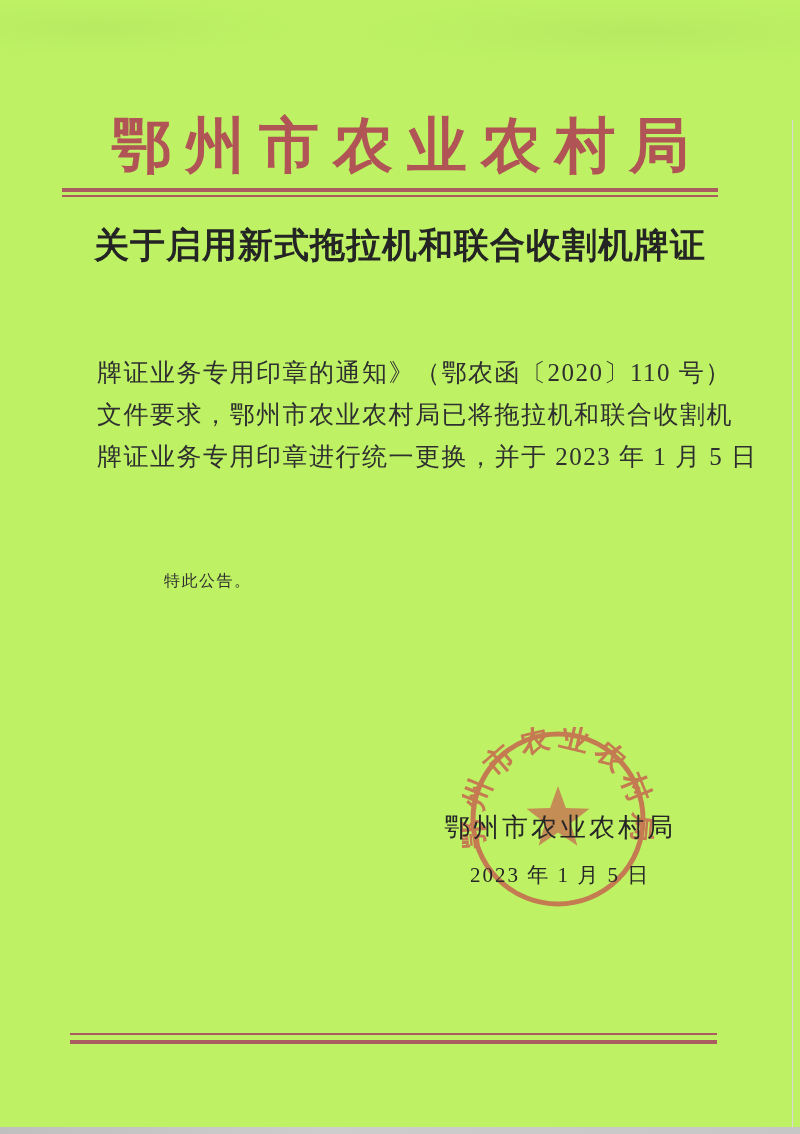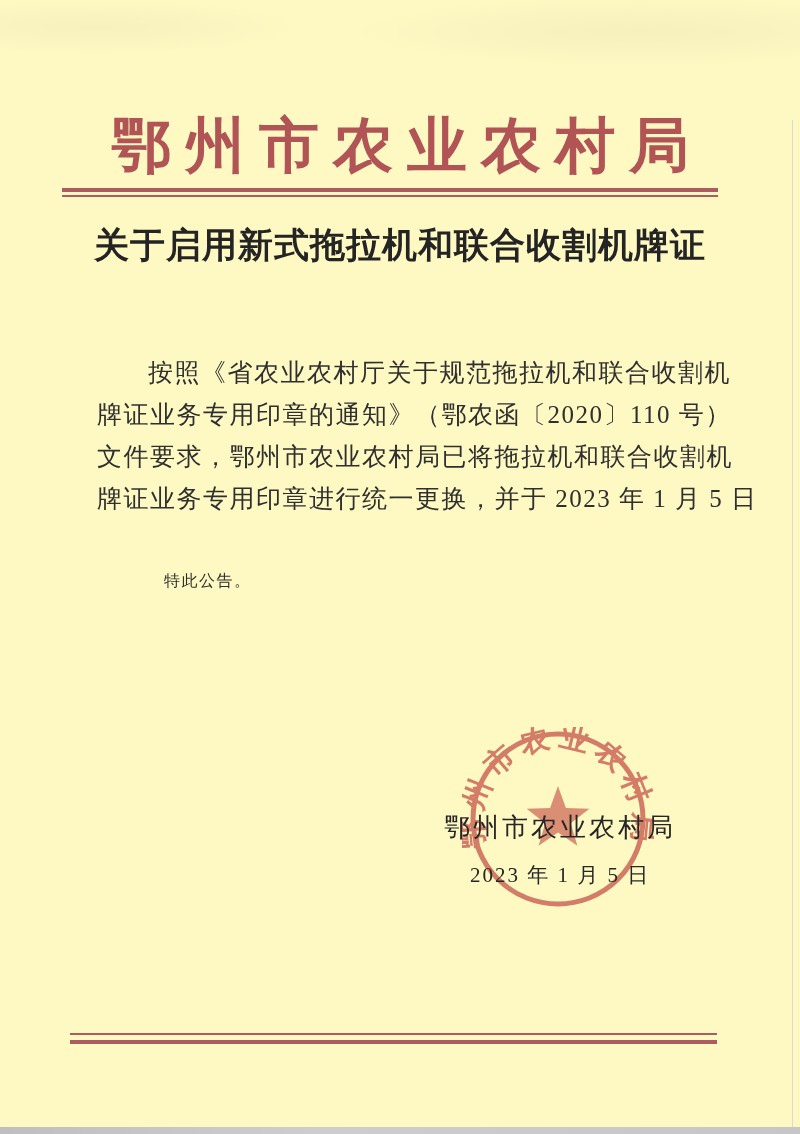--- a/index.html
+++ b/index.html
@@ -1,20 +1,20 @@
 <!DOCTYPE html>
 <html><head>
 <meta charset="utf-8">
 <style>
   html, body { margin: 0; padding: 0; background: #ffffff; }
   .page {
     position: relative;
     width: 800px;
     height: 1134px;
-    background: #fef9c3;
+    background: #bef264;
     overflow: hidden;
     font-family: "Liberation Serif", "DejaVu Serif", serif;
   }
   
   .scan-top-shade {
     position: absolute; top: 0; left: 0; right: 0; height: 90px;
     background:
       radial-gradient(ellipse 300px 40px at 12% 30%, rgba(0,0,0,0.03), transparent 70%),
       radial-gradient(ellipse 420px 50px at 80% 35%, rgba(0,0,0,0.035), transparent 70%);
     pointer-events: none;
@@ -100,21 +100,20 @@
   <div class="letterhead">鄂州市农业农村局</div>
 
   <div class="rule rule-head-thick"></div>
   <div class="rule rule-head-thin"></div>
 
   <h1 class="doc-title">
     <span>关于启用新式拖拉机和联合收割机牌证</span><br>
   </h1>
 
   <div class="body-text">
-    <div class="body-line indent-2em">按照《省农业农村厅关于规范拖拉机和联合收割机</div>
     <div class="body-line">牌证业务专用印章的通知》（鄂农函〔2020〕110 号）</div>
     <div class="body-line">文件要求，鄂州市农业农村局已将拖拉机和联合收割机</div>
     <div class="body-line">牌证业务专用印章进行统一更换，并于 2023 年 1 月 5 日</div>
   </div>
 
   <div class="closing-line">特此公告。</div>
 
 
   <svg class="seal-svg" width="192" height="192" viewBox="0 0 192 192">
     <g opacity="0.78">

